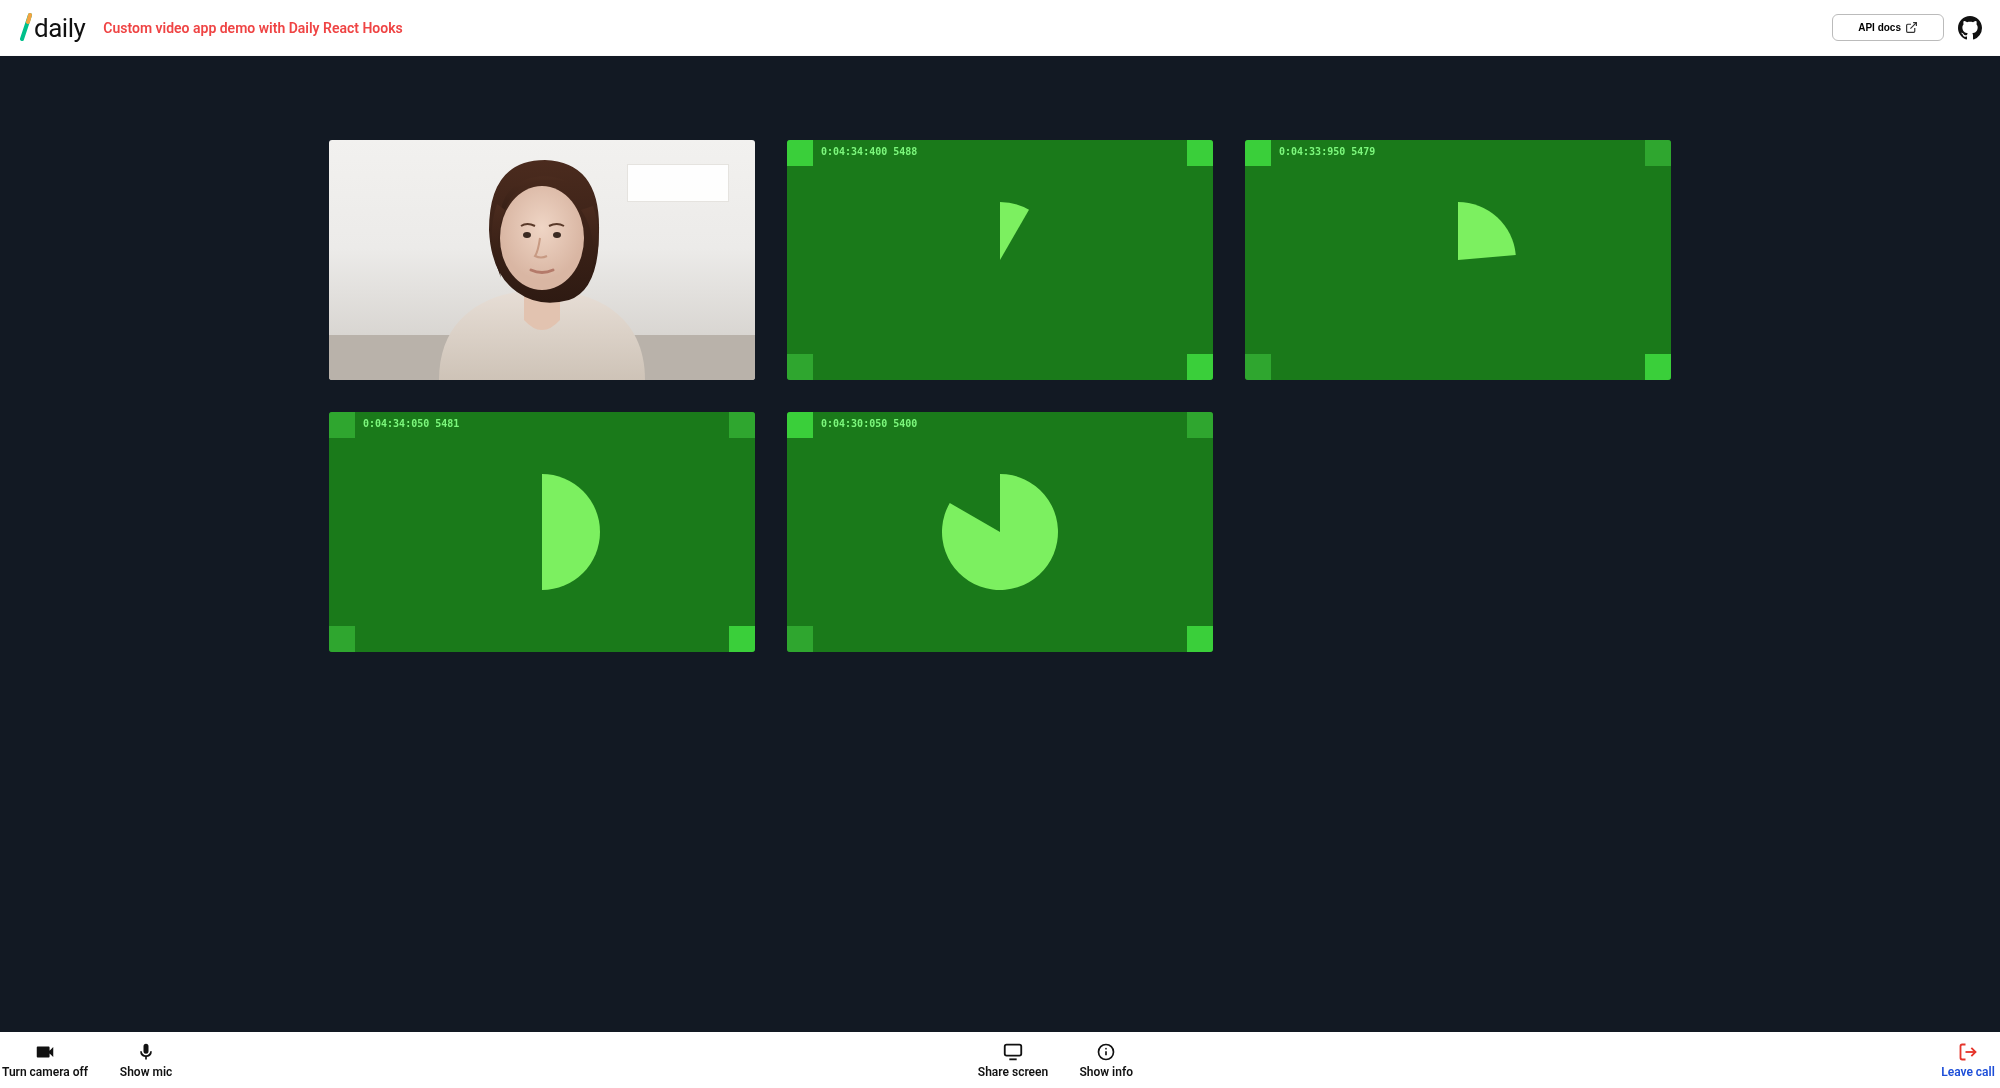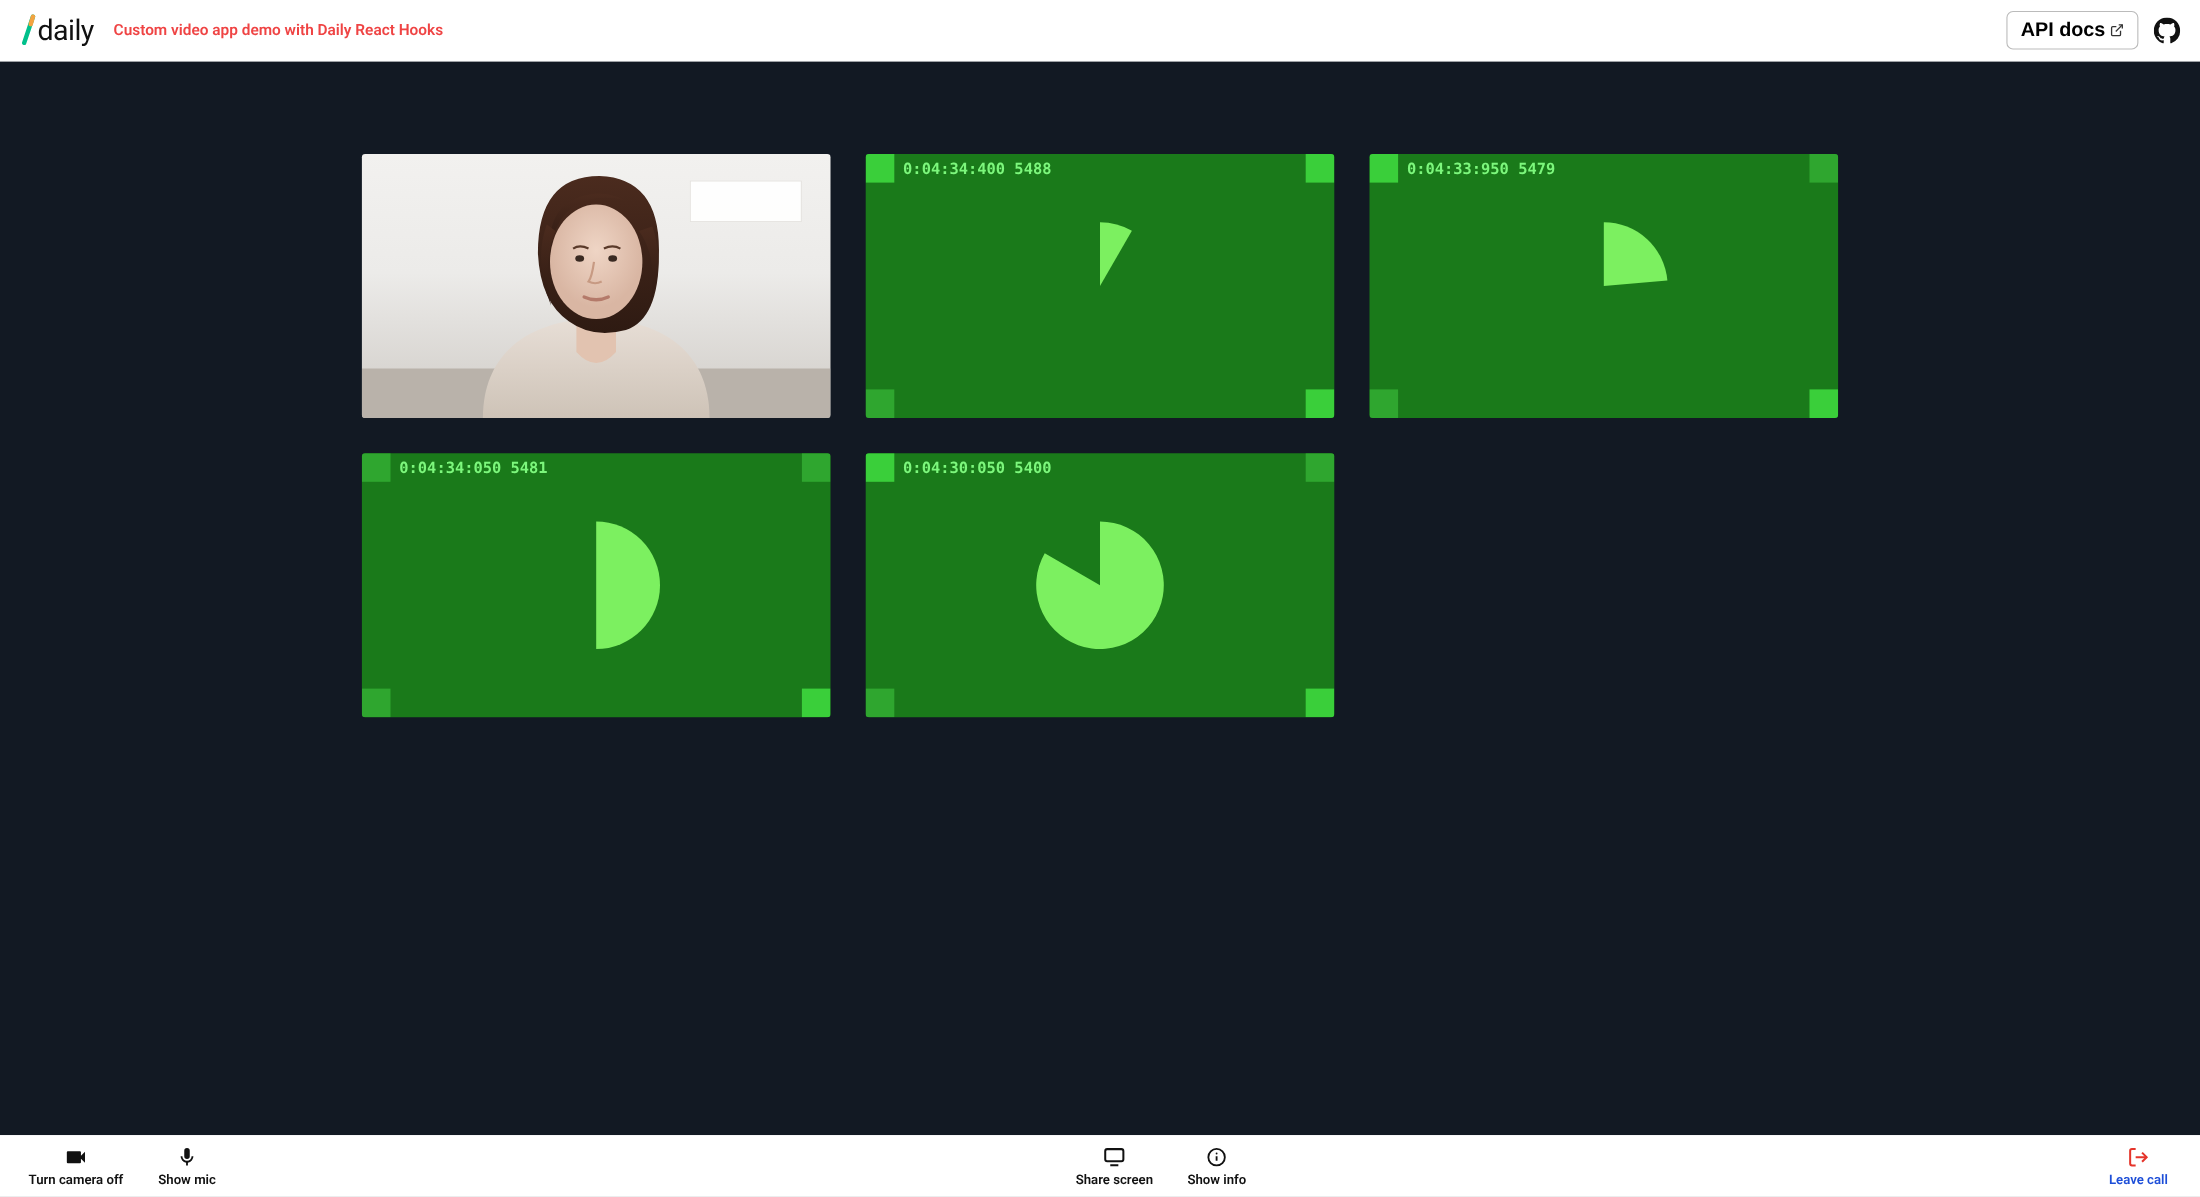--- a/index.html
+++ b/index.html
@@ -5,21 +5,21 @@
   *{box-sizing:border-box;margin:0;padding:0}
   html,body{height:100%}
   body{font-family:-apple-system,BlinkMacSystemFont,"Segoe UI",Roboto,Helvetica,Arial,sans-serif;background:#fff;color:#111;display:flex;flex-direction:column;height:100vh;overflow:hidden}
 
   
   .header{height:56px;flex:0 0 56px;background:#fff;display:flex;align-items:center;padding:0 18px;border-bottom:1px solid rgba(0,0,0,0.02)}
   .logo{display:flex;font-weight:400;font-size:26px;letter-spacing:-0.5px}
   .logo svg{flex:0 0 auto}
   .title{font-size:14px;font-weight:600;margin-left:18px;color:#ef4444}
   .spacer{flex:1}
-  .api-btn{border:1px solid #bbb;background:#fff;border-radius:6px;padding:6px 12px;font-size:18px;font-weight:600;display:flex;align-items:center;gap:4px;cursor:pointer}
+  .api-btn{border:1px solid #bbb;background:#fff;border-radius:6px;padding:6px 25px;font-size:10px;font-weight:600;display:flex;align-items:center;gap:4px;cursor:pointer}
   .gh{margin-left:14px;display:flex;align-items:center;justify-content:center}
 
   
   .stage{flex:1;background:#121923;display:flex;justify-content:center;overflow:auto}
   .grid{display:grid;grid-template-columns:repeat(3,426px);grid-template-rows:repeat(2,240px);gap:32px 32px;padding:84px 0 40px 0}
 
   .tile{position:relative;width:426px;height:240px;border-radius:3px;overflow:hidden}
 
   
   .cam{background:linear-gradient(180deg,#F2F1EF 0%,#ECEBE9 45%,#CFCBC6 100%);display:flex;align-items:flex-end;justify-content:center}
@@ -28,26 +28,26 @@
 
   
   .fv{background:#1A7A1A}
   .sq{position:absolute;width:26px;height:26px;background:#3ACF3A}
   .sq.d{background:#2FA62F}
   .sq.tl{top:0;left:0}
   .sq.tr{top:0;right:0}
   .sq.bl{bottom:0;left:0}
   .sq.br{bottom:0;right:0}
   .tri{position:absolute;top:0;right:0;width:0;height:0;border-top:26px solid #3ACF3A;border-left:26px solid transparent}
-  .ts{position:absolute;top:6px;left:34px;font-family:ui-monospace,Menlo,Consolas,monospace;font-size:14px;font-weight:700;color:#7CF77C;white-space:nowrap}
+  .ts{position:absolute;top:6px;left:34px;font-family:ui-monospace,Menlo,Consolas,monospace;font-size:10px;font-weight:700;color:#7CF77C;white-space:nowrap}
   .pie{position:absolute;left:50%;top:50%;width:120px;height:120px}
   .pie svg{width:100%;height:100%;display:block}
 
   
-  .tray{height:56px;flex:0 0 56px;background:#fff;display:flex;padding:0 26px}
+  .tray{height:56px;flex:0 0 56px;background:#fff;display:flex;padding:0 2px}
   .tray-group{display:flex;gap:28px}
   .tray-group.c{flex:1;justify-content:center}
   .tbtn{display:flex;flex-direction:column;align-items:center;justify-content:center;gap:2px;font-size:12px;font-weight:600;min-width:60px;cursor:pointer;color:#111}
   .tbtn .ic{height:22px;display:flex;align-items:center;justify-content:center}
   .tbtn.red{color:#1d4ed8}
 </style>
 </head>
 <body>
 
 <header class="header">

